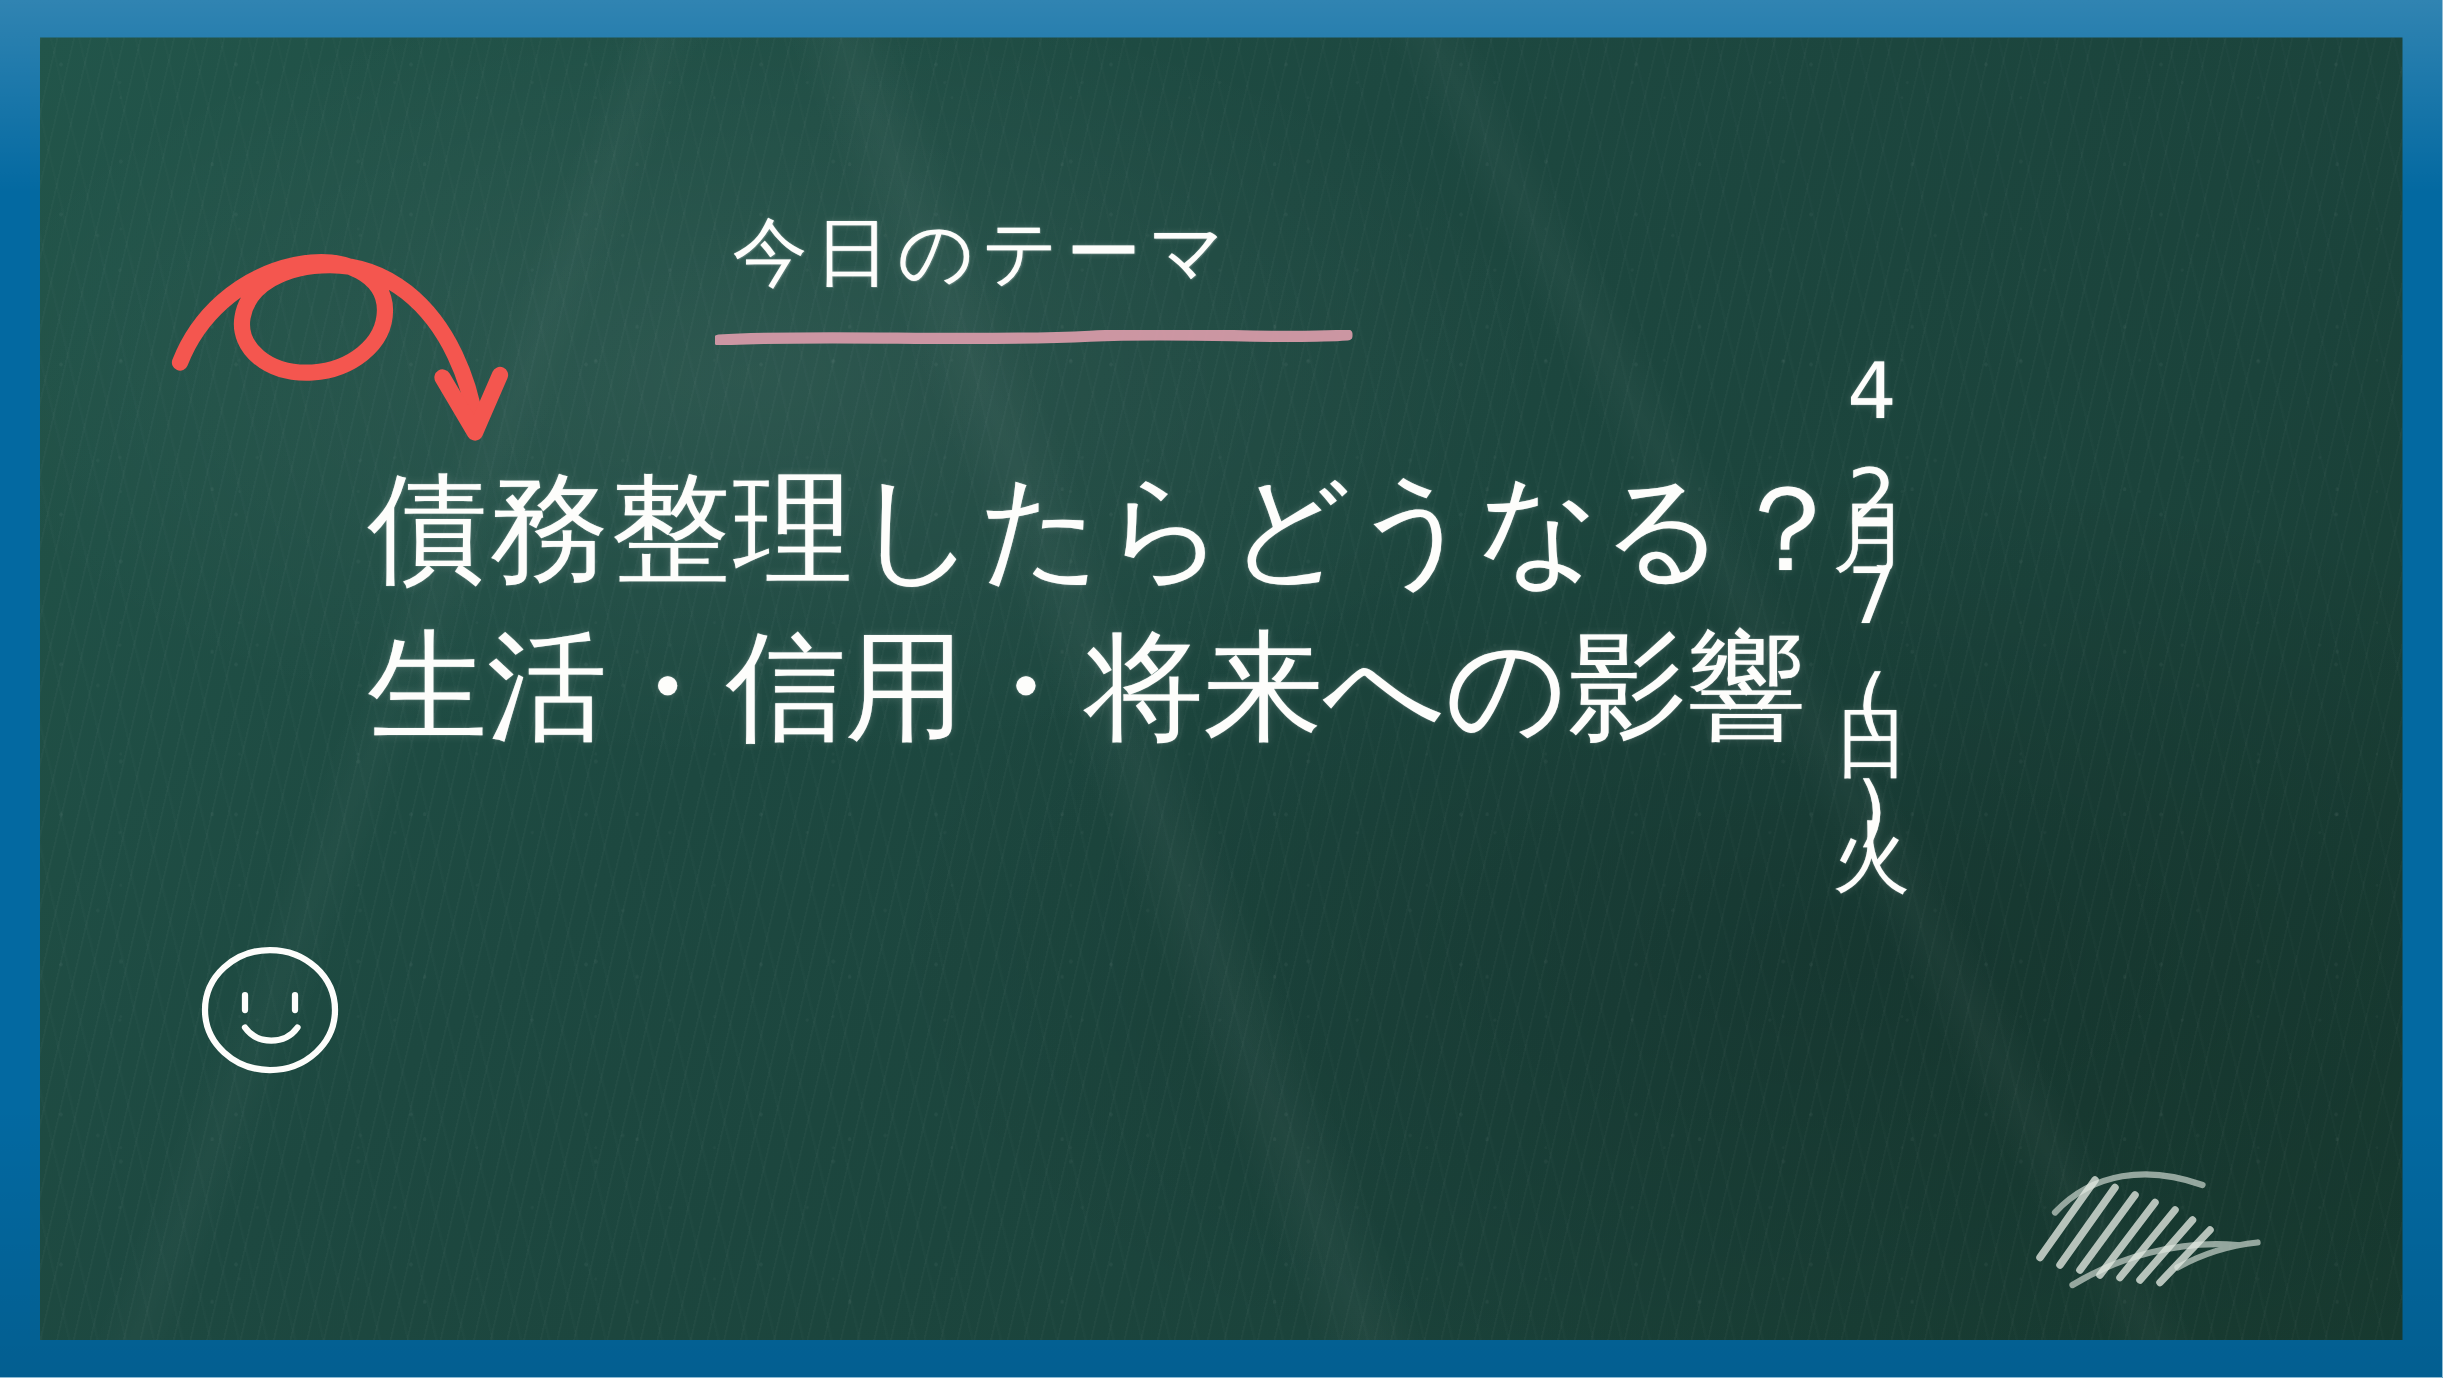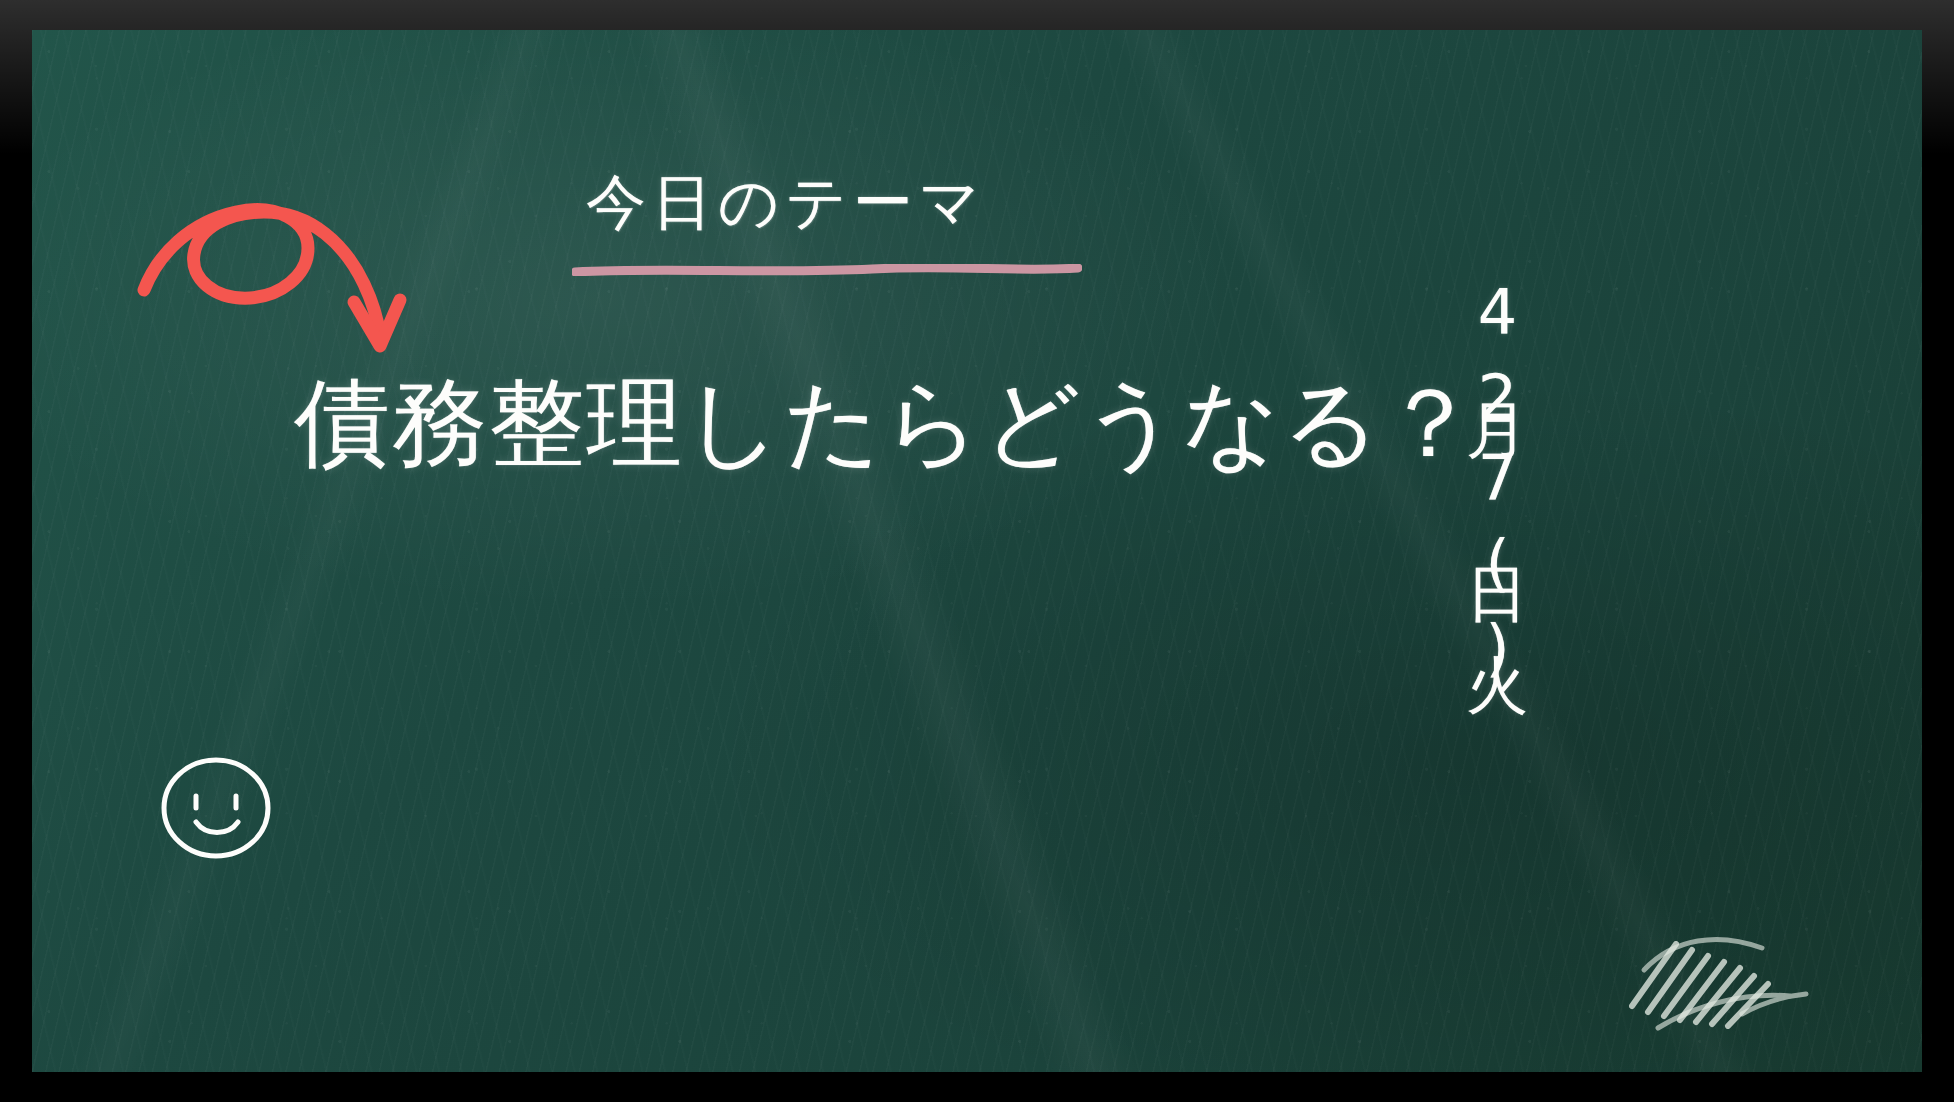--- a/index.html
+++ b/index.html
@@ -7,21 +7,21 @@
     width: 1954px; height: 1102px;
     overflow: hidden;
     background: #ffffff;
     font-family: "DejaVu Sans", "Liberation Sans", sans-serif;
   }
 
   
   #slide {
     position: relative;
     width: 1954px; height: 1102px;
-    background: #000000;
+    background: #0369a1;
     overflow: hidden;
   }
   #frame-inner-shadow {
     position: absolute;
     left: 0; top: 0; right: 0; bottom: 0;
     background:
       linear-gradient(180deg, rgba(255,255,255,0.18) 0%, rgba(255,255,255,0.0) 14%,
                       rgba(0,0,0,0.0) 80%, rgba(0,0,0,0.10) 100%);
     pointer-events: none;
   }
@@ -165,20 +165,21 @@
 
     <div id="header-group">
       <div id="header-text" class="chalk">今日のテーマ</div>
       <svg id="header-underline" viewBox="0 0 510 12" preserveAspectRatio="none">
         <path d="M3 8 C 90 3, 200 10, 300 5 C 380 1, 450 8, 506 4" stroke="#d59aa8" stroke-width="9" stroke-linecap="round" fill="none" opacity="0.95"></path>
       </svg>
     </div>
 
     <div id="title-block">
       <div class="title-line" id="title-line-1">債務整理したらどうなる？</div>
+      <div class="title-line" id="title-line-2">生活・信用・将来への影響</div>
     </div>
 
     <div id="date-text">4月27日(火)</div>
 
     <svg id="smiley-deco" viewBox="0 0 130 120" fill="none">
       <ellipse cx="64" cy="60" rx="52" ry="48" stroke="#fdfdfb" stroke-width="5" fill="none"></ellipse>
       <path d="M44 48 L 44 60" stroke="#fdfdfb" stroke-width="5" stroke-linecap="round"></path>
       <path d="M84 48 L 84 60" stroke="#fdfdfb" stroke-width="5" stroke-linecap="round"></path>
       <path d="M44 74 C 54 88, 76 88, 86 74" stroke="#fdfdfb" stroke-width="5" stroke-linecap="round" fill="none"></path>
     </svg>

